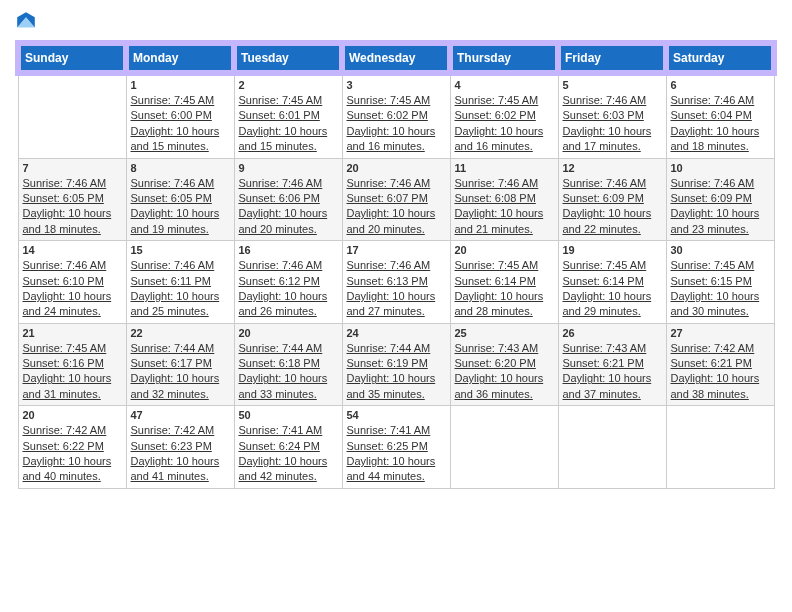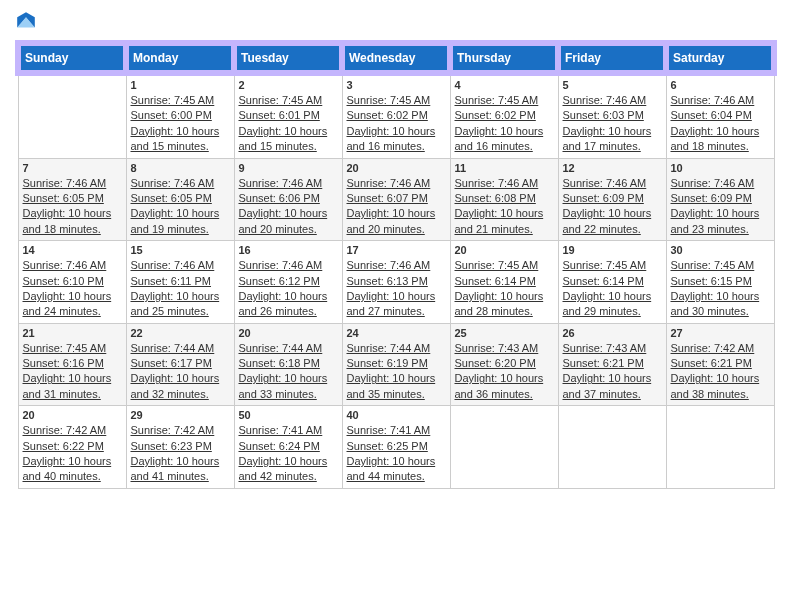--- a/index.html
+++ b/index.html
@@ -302,33 +302,33 @@
           </td>
         </tr>
         <tr>
           <td>
             <span class="day-num">20</span>
             <div class="day-info" style="white-space: pre-line;">Sunrise: 7:42 AM
 Sunset: 6:22 PM
 Daylight: 10 hours and 40 minutes.</div>
           </td>
           <td>
-            <span class="day-num">29</span>
+            <span class="day-num">47</span>
             <div class="day-info" style="white-space: pre-line;">Sunrise: 7:42 AM
 Sunset: 6:23 PM
 Daylight: 10 hours and 41 minutes.</div>
           </td>
           <td>
             <span class="day-num">50</span>
             <div class="day-info" style="white-space: pre-line;">Sunrise: 7:41 AM
 Sunset: 6:24 PM
 Daylight: 10 hours and 42 minutes.</div>
           </td>
           <td>
-            <span class="day-num">40</span>
+            <span class="day-num">54</span>
             <div class="day-info" style="white-space: pre-line;">Sunrise: 7:41 AM
 Sunset: 6:25 PM
 Daylight: 10 hours and 44 minutes.</div>
           </td>
           <td class="empty"></td>
           <td class="empty"></td>
           <td class="empty"></td>
         </tr>
       </tbody>
   </table>

